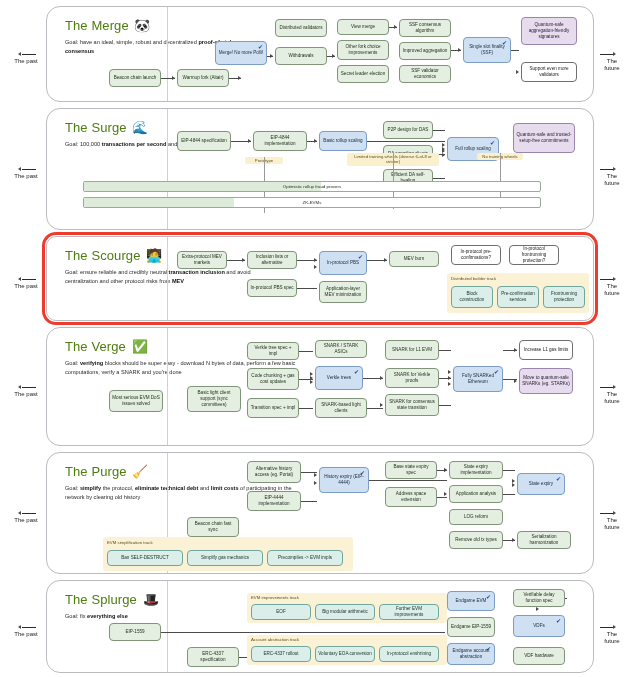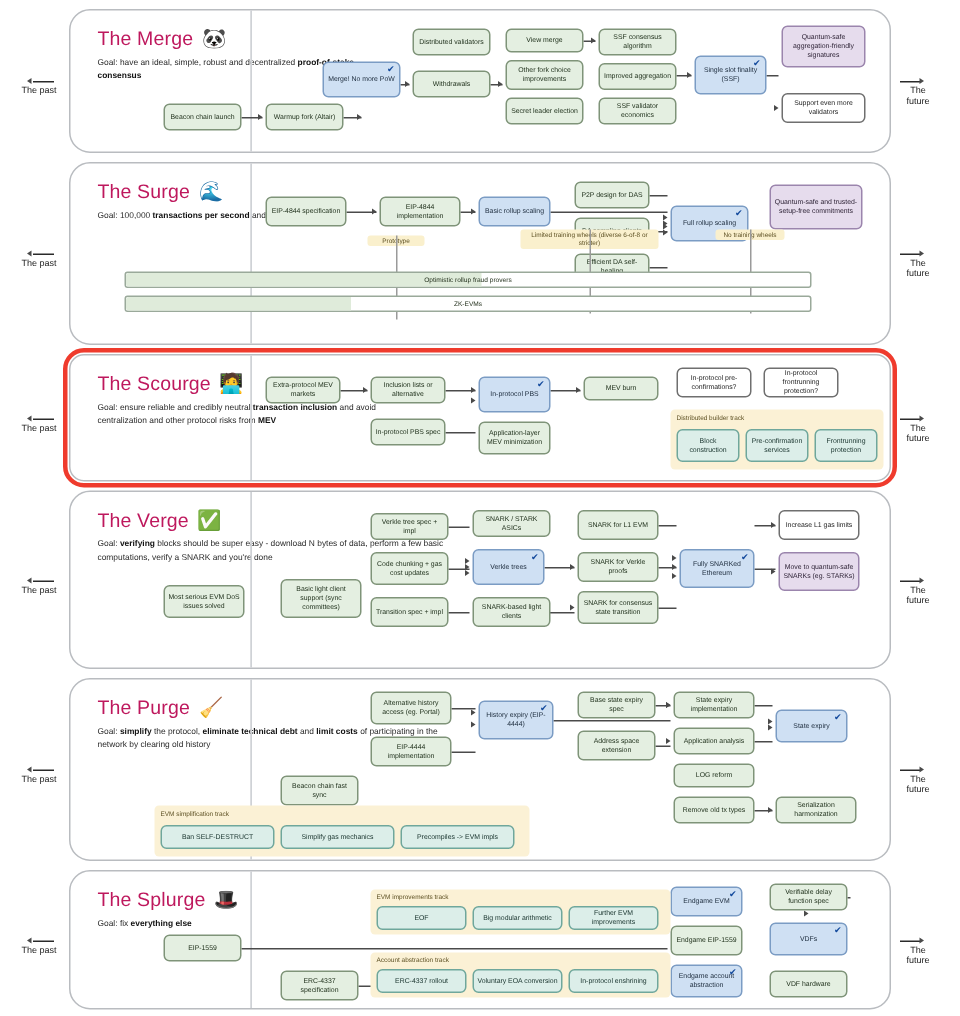--- a/index.html
+++ b/index.html
@@ -24,21 +24,21 @@
   }
   .section.highlight {
     outline: 3px solid #ef3b2d;
     outline-offset: 1px;
     border-radius: 10px;
   }
   .sec-title {
     position: absolute;
     left: 18px; top: 11px;
     font-size: 13px;
-    color: #be185d;
+    color: #4d7c0f;
     letter-spacing: .1px;
     white-space: nowrap;
   }
   .sec-emoji { font-size: 13px; margin-left: 6px; }
   .sec-goal {
     position: absolute;
     left: 18px; top: 31px;
     width: 190px;
     font-size: 5.6px;
     line-height: 1.55;

